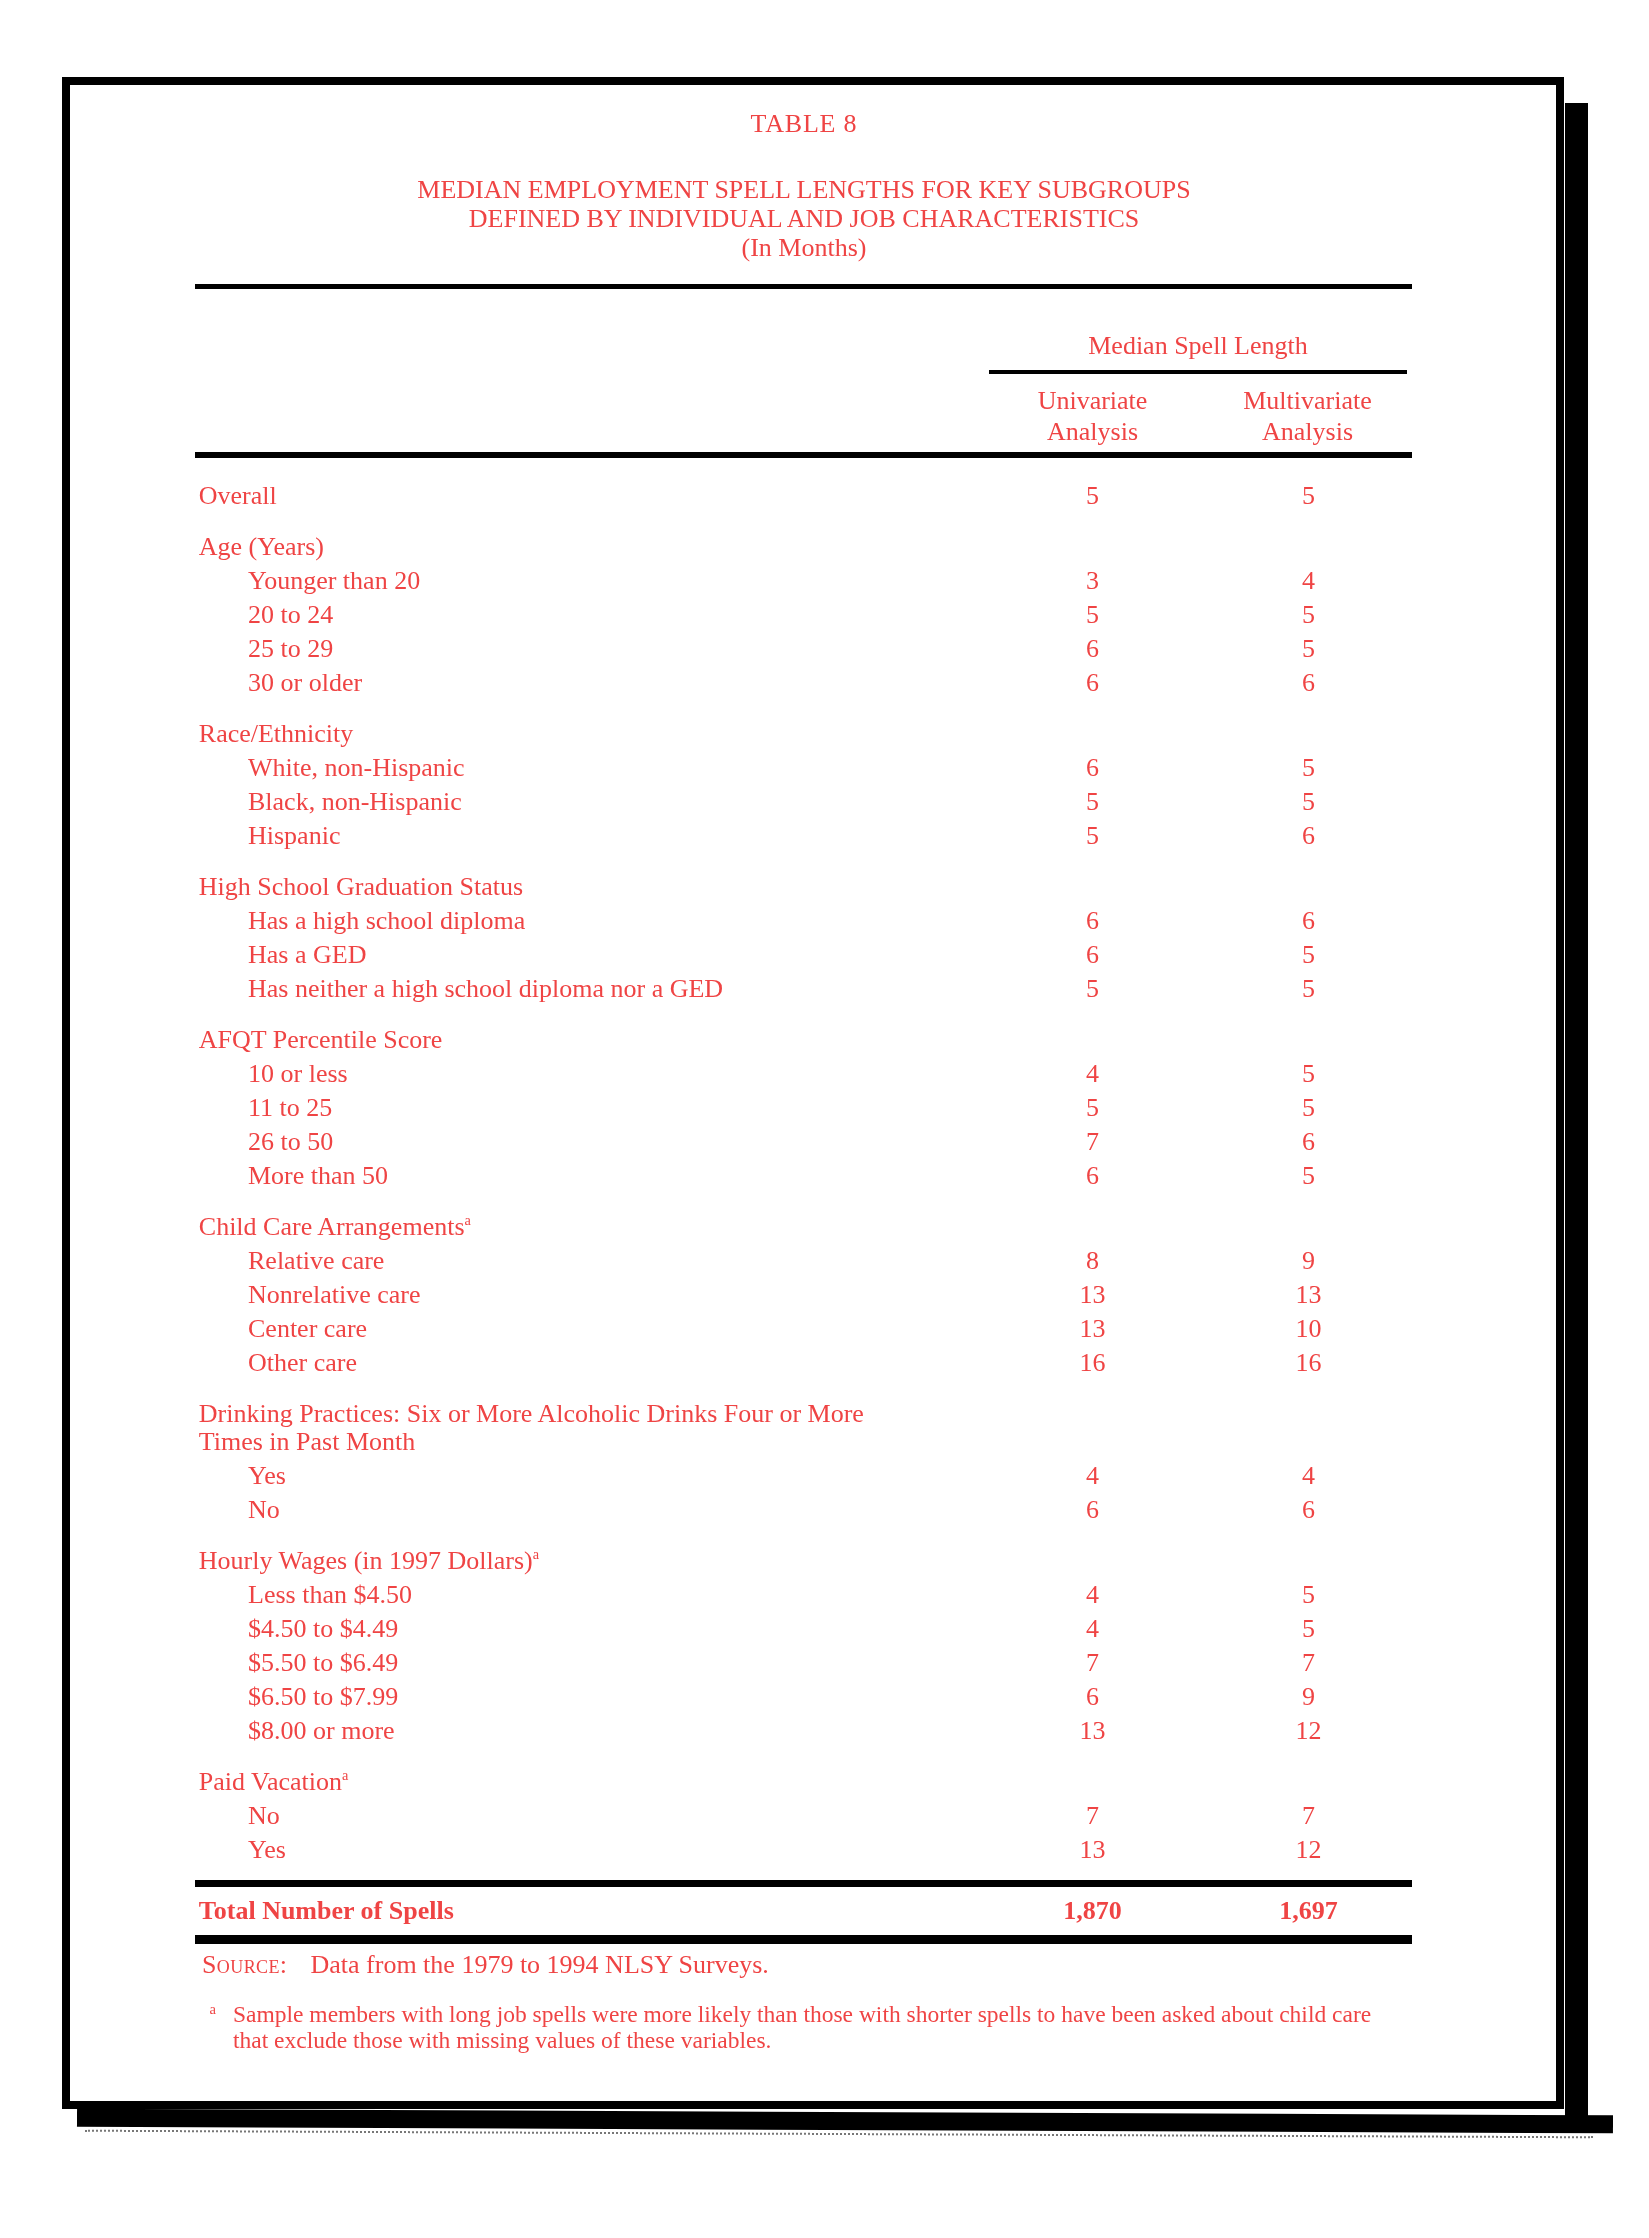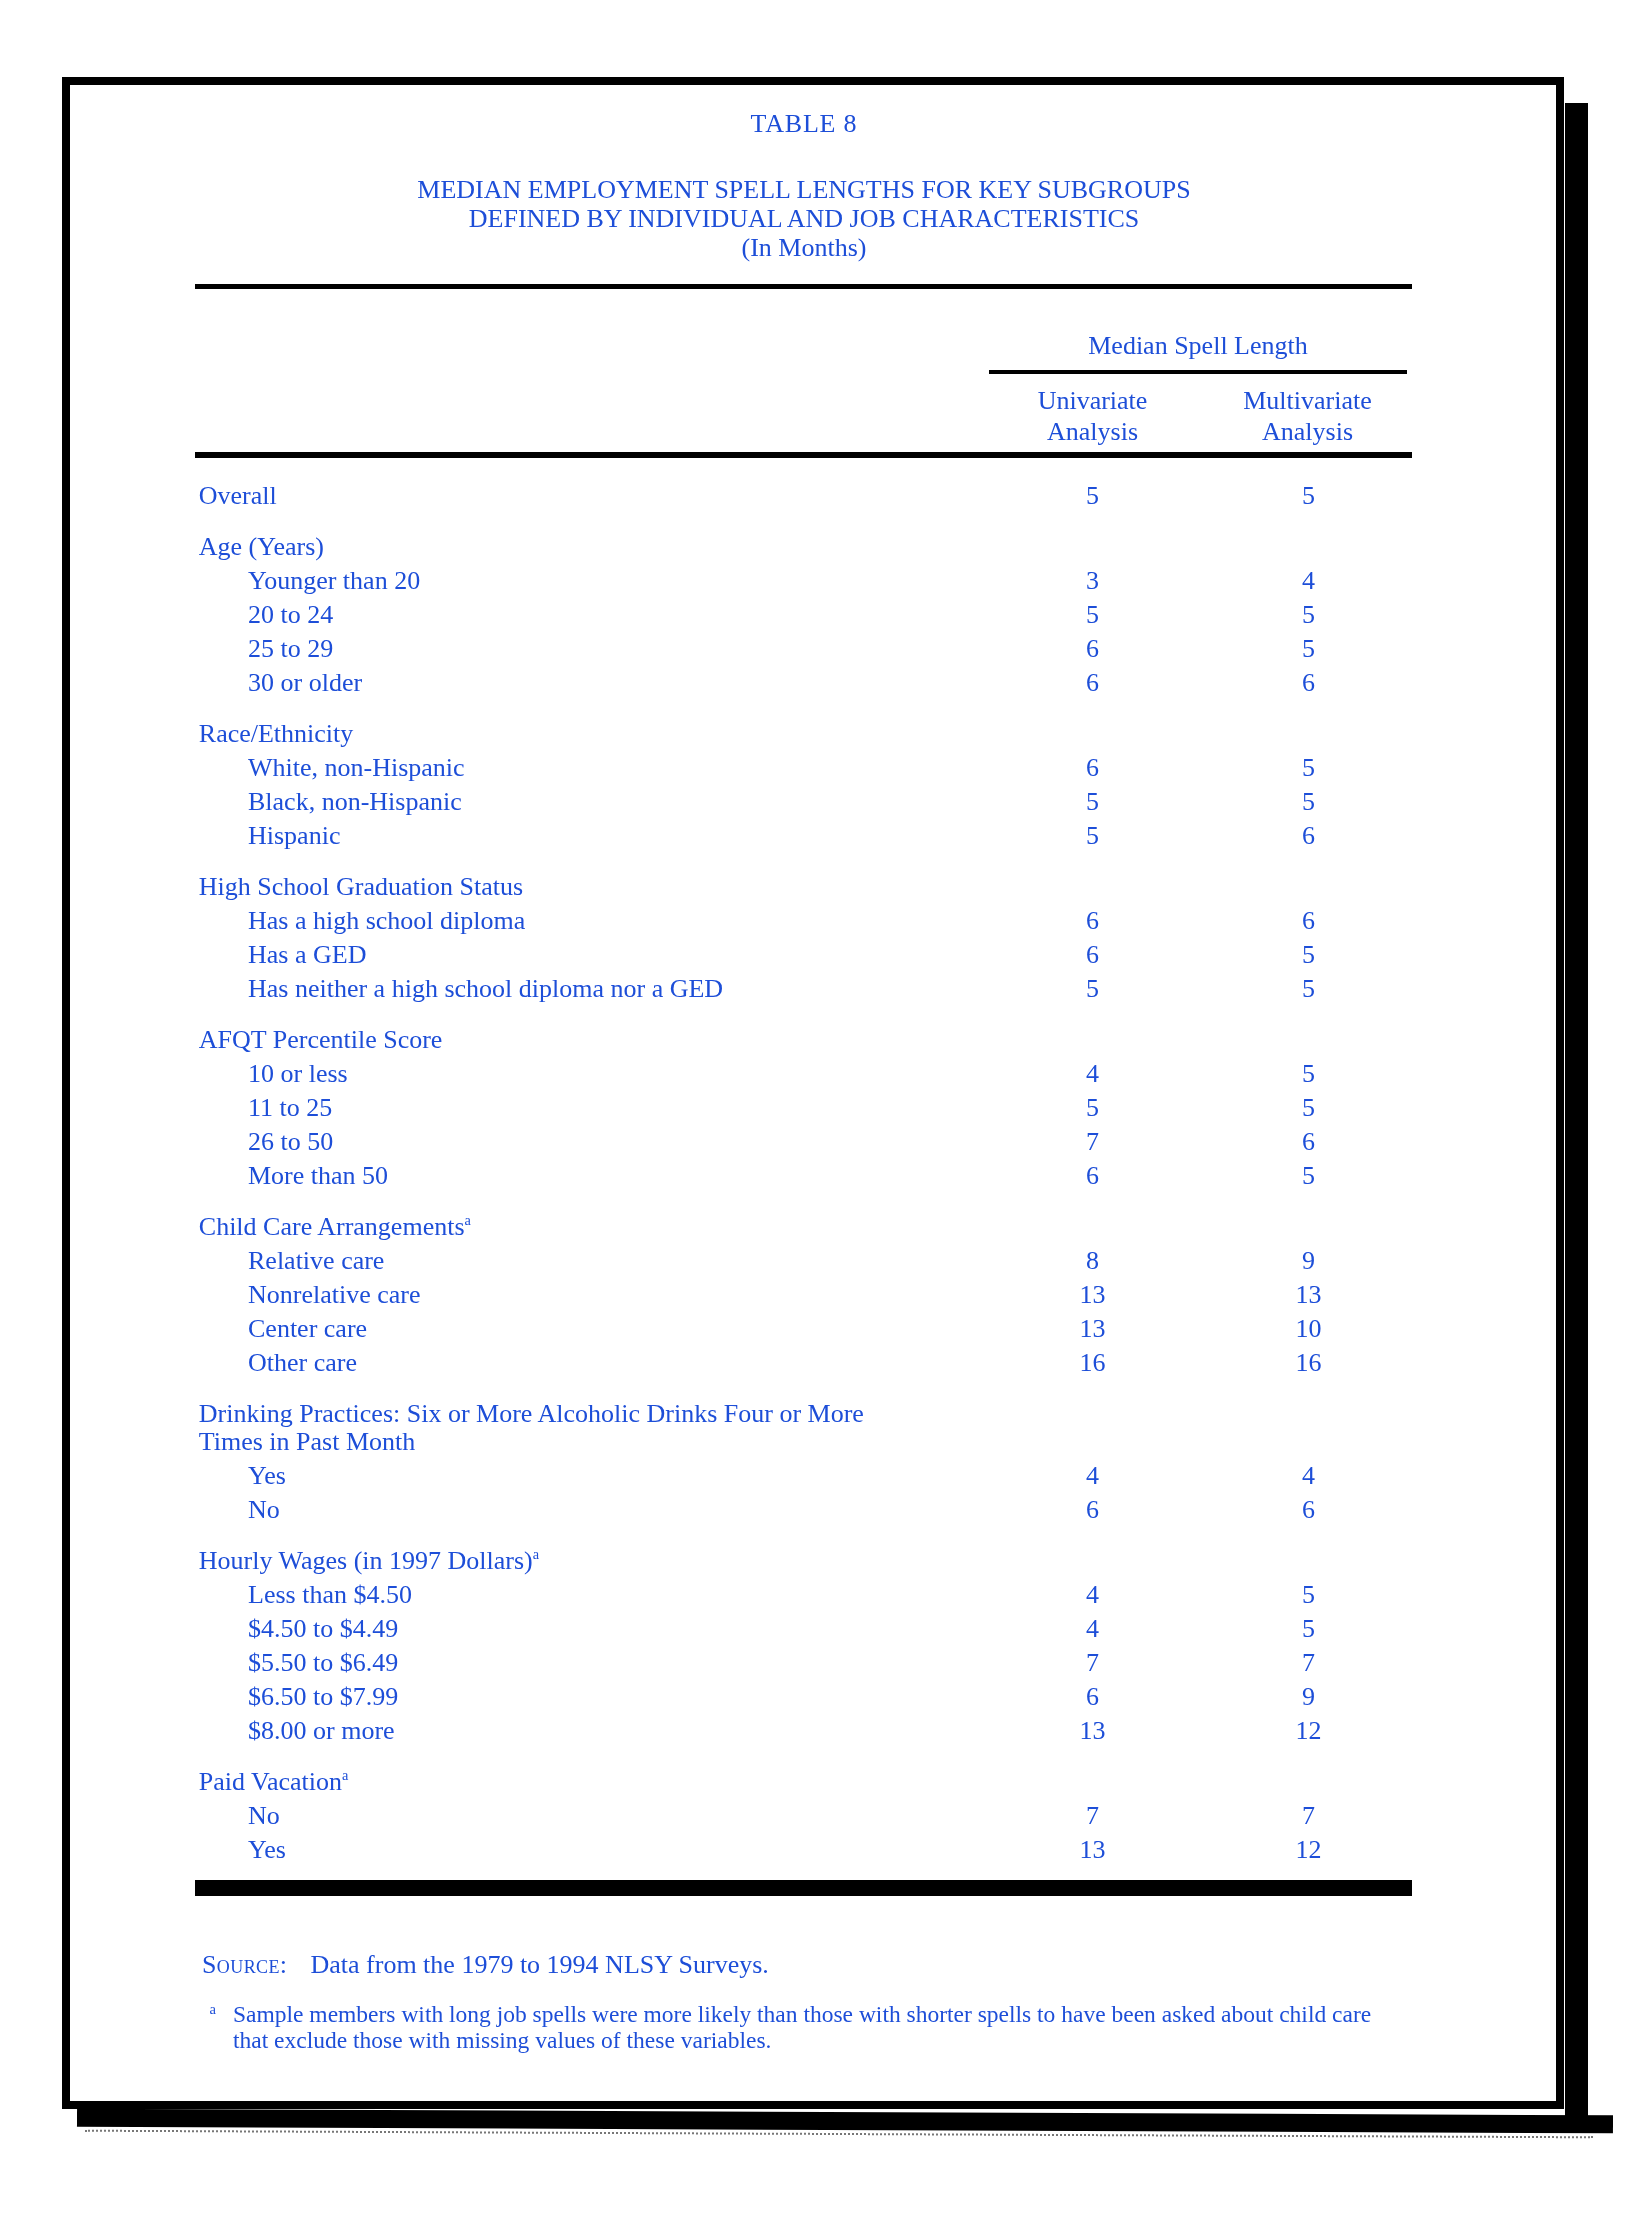--- a/index.html
+++ b/index.html
@@ -1,18 +1,18 @@
 <!DOCTYPE html>
 <html style="font-size:12.3px"><head>
 <meta charset="utf-8">
 <style>
   html,body{margin:0;padding:0;background:#e8e8e8;}
   .page{
     position:relative;width:1649px;height:2239px;background:#ffffff;
-    font-family:"Liberation Serif","DejaVu Serif",serif;color:#1d4ed8;
+    font-family:"Liberation Serif","DejaVu Serif",serif;color:#ef4444;
     overflow:hidden;
   }
   .frame{
     position:absolute;left:62px;top:77px;width:1502px;height:2032px;
     border:8.5px solid #000;box-sizing:border-box;background:transparent;
   }
   .shadow-right{position:absolute;left:1565px;top:103px;width:23px;height:2029px;background:#000;}
   .shadow-bottom{position:absolute;left:77px;top:2112px;width:1536px;height:17.7px;background:#000;transform:rotate(0.25deg);}
   .shadow-bottom-noise{position:absolute;left:85px;top:2133px;width:1508px;height:0;border-top:2.3px dotted #777;transform:rotate(0.25deg);}
 
@@ -140,20 +140,25 @@
         <div class="row"><span class="lbl indent">$6.50 to $7.99</span><span class="num n1">6</span><span class="num n2">9</span></div>
         <div class="row"><span class="lbl indent">$8.00 or more</span><span class="num n1">13</span><span class="num n2">12</span></div>
         <div class="section">
           <div class="lbl">Paid Vacation<sup class="fnmark">a</sup></div>
         </div>
         <div class="row"><span class="lbl indent">No</span><span class="num n1">7</span><span class="num n2">7</span></div>
         <div class="row"><span class="lbl indent">Yes</span><span class="num n1">13</span><span class="num n2">12</span></div>
       </div>
 
     <div class="rule rule-thick-a"></div>
+    <div class="total-row">
+      <span class="lbl">Total Number of Spells</span>
+      <span class="num n1">1,870</span>
+      <span class="num n2">1,697</span>
+    </div>
     <div class="rule rule-thick-b"></div>
   </div>
 
   <div class="source-line">
     <span class="source-label">Source:</span><span>Data from the 1979 to 1994 NLSY Surveys.</span>
   </div>
 
   <div class="footnote">
       <div class="fn-line fn-first"><span class="fn-marker">a</span>Sample members with long job spells were more likely than those with shorter spells to have been asked about child care</div>
       <div class="fn-line">that exclude those with missing values of these variables.</div>

